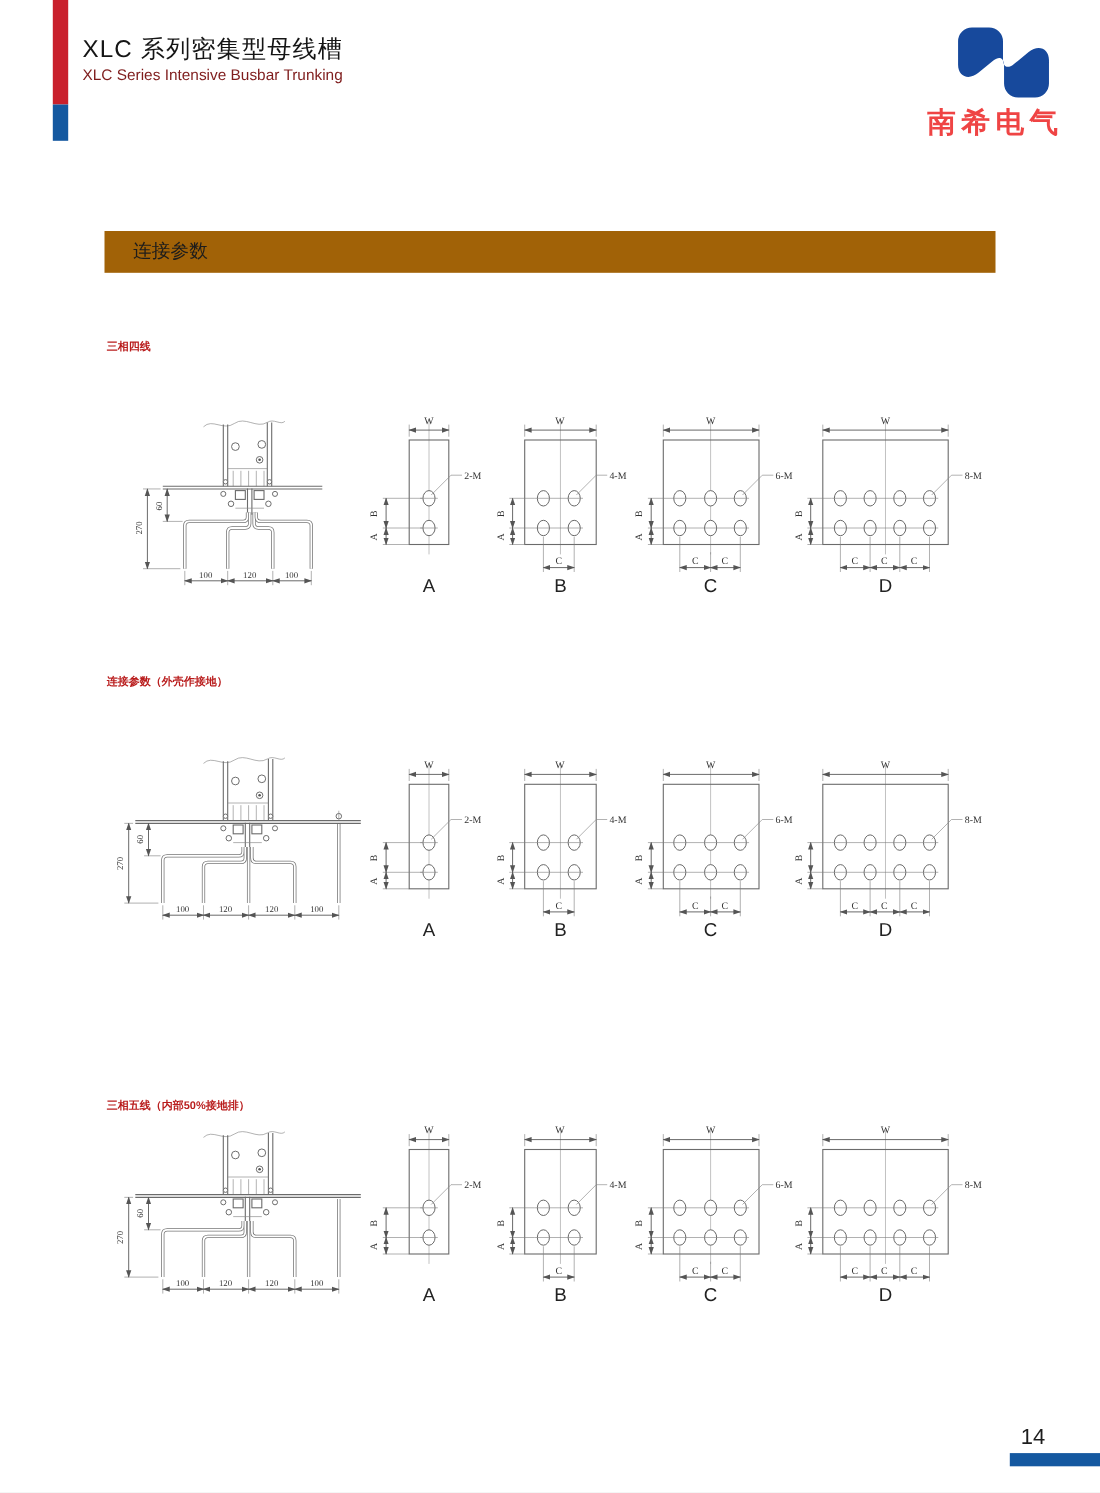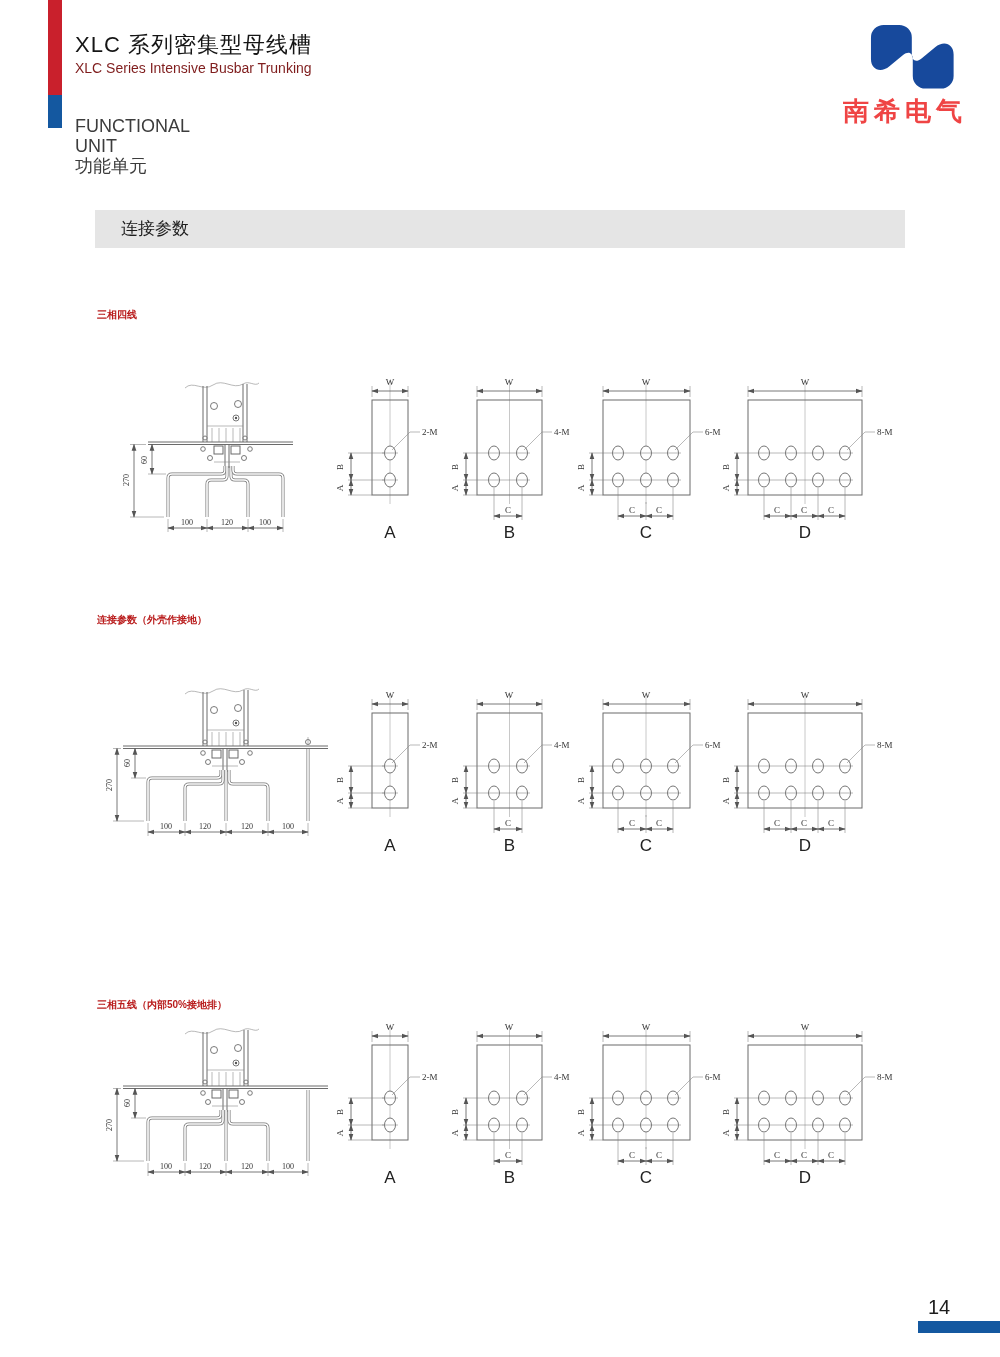--- a/index.html
+++ b/index.html
@@ -16,21 +16,21 @@
   .title-en { position:absolute; left:75px; top:60px; font-size:14px; color:#7f1d1d; }
 
   .func-block { position:absolute; left:75px; top:116px; font-size:18px; color:#3c3c3c; line-height:20px; }
 
   .logo { position:absolute; left:843px; top:22px; width:124px; text-align:center; }
   .logo svg { display:block; margin:0 auto; }
   .logo-text { margin-top:2px; font-size:26px; font-weight:bold; color:#ef4444; letter-spacing:5px; white-space:nowrap; }
 
   .banner {
     position:absolute; left:95px; top:210px; width:810px; height:38px;
-    background:#e5e5e5; line-height:38px; padding-left:0;font-family:Liberation Serif, serif;
+    background:#a16207; line-height:38px; padding-left:0;font-family:Liberation Serif, serif;
   }
   .banner span { margin-left:26px; font-size:17px; color:#1c1c1c; }
 
   .sec-title { position:absolute; left:97px; font-size:10px; color:#b91c1c;font-weight:bold; }
 
   .abs { position:absolute; }
 
   
   .ln   { fill:none; stroke:#6b6b6b; stroke-width:1; }
   .lnt  { fill:none; stroke:#8a8a8a; stroke-width:0.6; }
@@ -67,25 +67,20 @@
   <div class="title-zh">XLC 系列密集型母线槽</div>
   <div class="title-en">XLC Series Intensive Busbar Trunking</div>
 
   <div class="logo">
     <svg width="100" height="70" viewBox="0 0 100 72">
       <path fill="#17499c" d="M28,3 h16 a13,13 0 0 1 13,13 v17 c0,7 4.5,9 10,4.5 l14,-11.5 c9,-7.5 19,-3.5 19,7.5 v22 a13,13 0 0 1 -13,13 h-16 a13,13 0 0 1 -13,-13 v-17 c0,-7 -4.5,-9 -10,-4.5 l-14,11.5 c-9,7.5 -19,3.5 -19,-7.5 v-22 a13,13 0 0 1 13,-13 z"></path>
     </svg>
     <div class="logo-text">南希电气</div>
   </div>
 
-  <div class="func-block">
-    <div>FUNCTIONAL</div>
-    <div>UNIT</div>
-    <div>功能单元</div>
-  </div>
 
   <div class="banner">
     <span>连接参数</span>
   </div>
 
   <div class="sec-title" style="top:308px">三相四线</div>
 
   <svg class="abs" style="left:108px; top:376px;" width="240" height="178" viewBox="0 0 240 178">
     <path class="lnt" d="M77,12 C85,4 95,16 105,9 C115,2 125,14 135,8 C141,4 147,11 151,7"></path>
     <line class="ln" x1="95" y1="10" x2="95" y2="66"></line>

